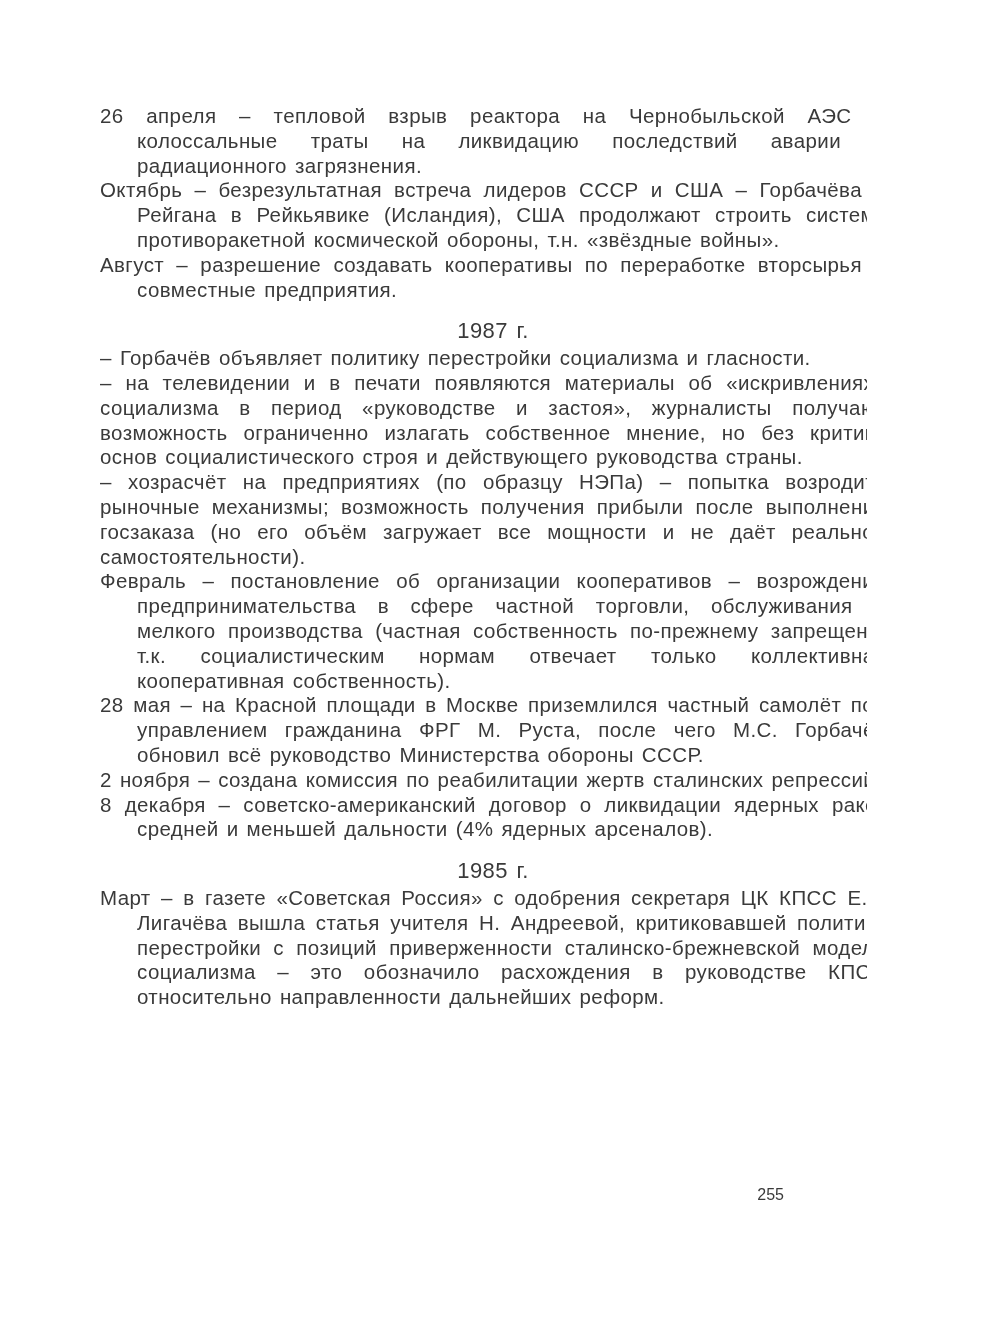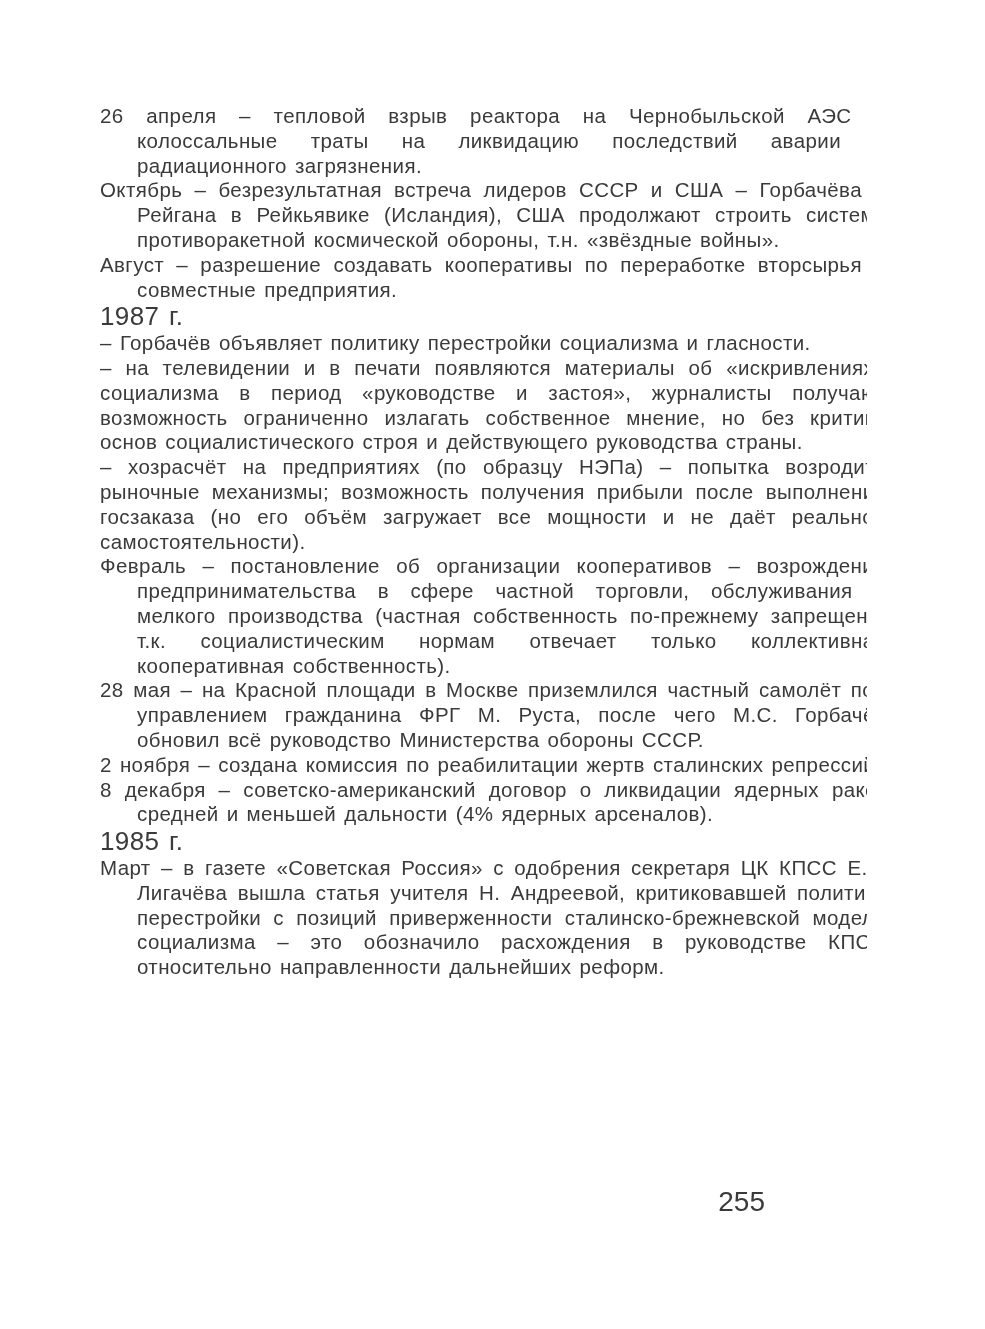--- a/index.html
+++ b/index.html
@@ -30,30 +30,31 @@
   .text-block p {
     margin: 0;
   }
   p.hang {
     padding-left: 37px;
     text-indent: -37px;
   }
   p.dash {
   }
   h2.year {
-    font-size: 26px;
+    font-size: 22px;
     font-weight: 400;
-    margin: 2px 0 2px 0;
+    text-align: center;
+    margin: 17px 0 2px 0;
     letter-spacing: 0.4px;
   }
   .page-number {
     position: absolute;
     top: 1186px;
-    right: 102px;
-    font-size: 28px;
+    right: 83px;
+    font-size: 16px;
     color: #3a3a3a;
   }
 </style>
 </head>
 <body>
 
 <div class="page">
   <div class="text-block">
 
     <p class="hang">26 апреля – тепловой взрыв реактора на Чернобыльской АЭС – колоссальные траты на ликвидацию последствий аварии и радиационного загрязнения.</p>

